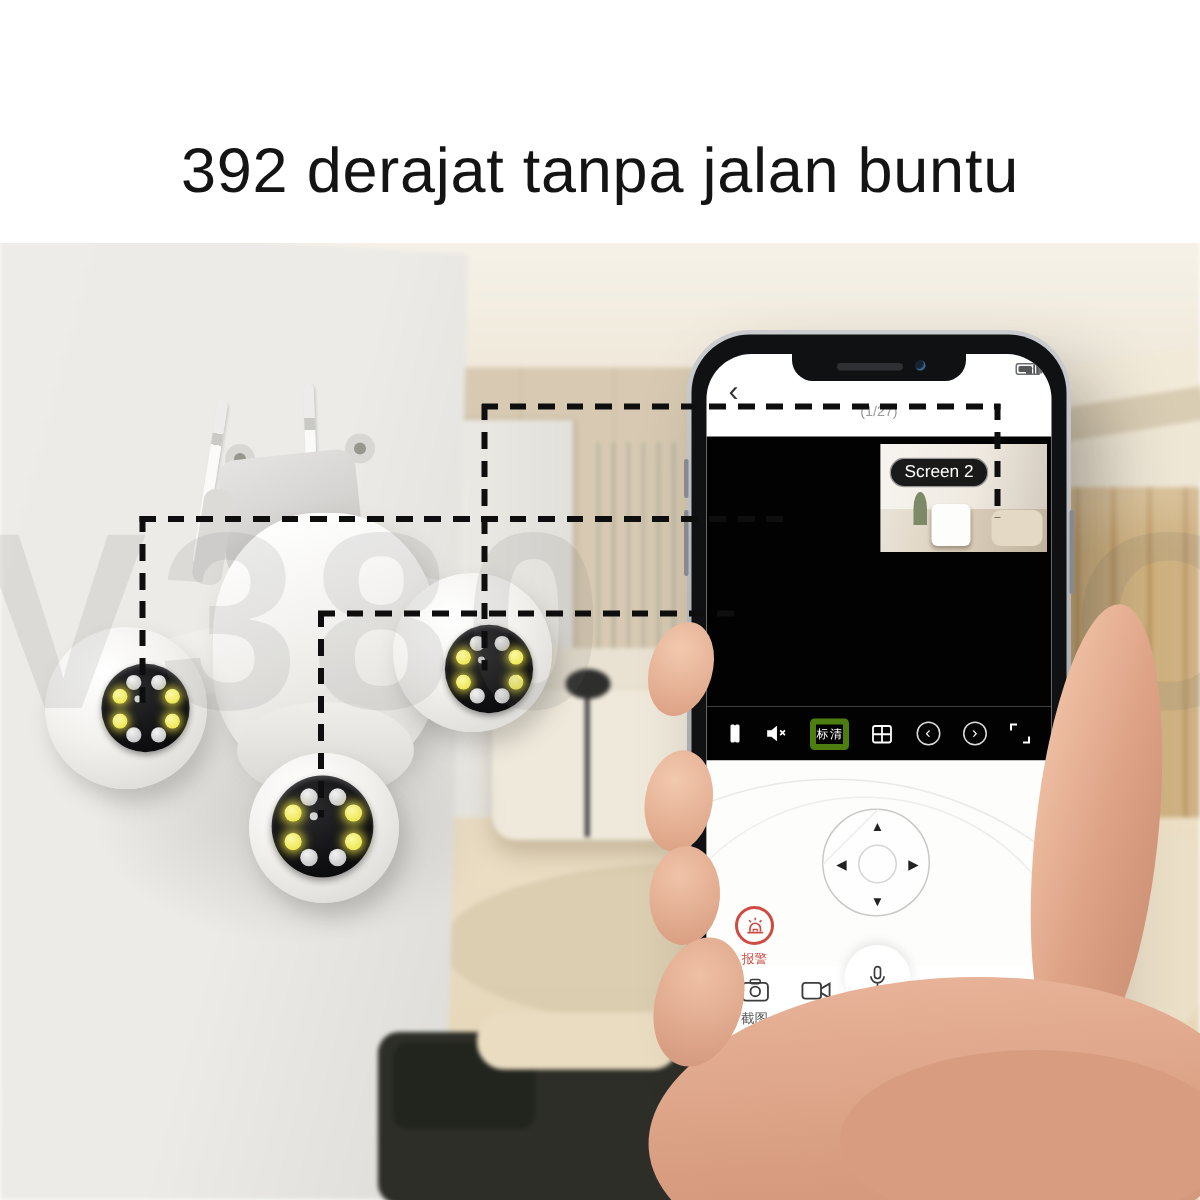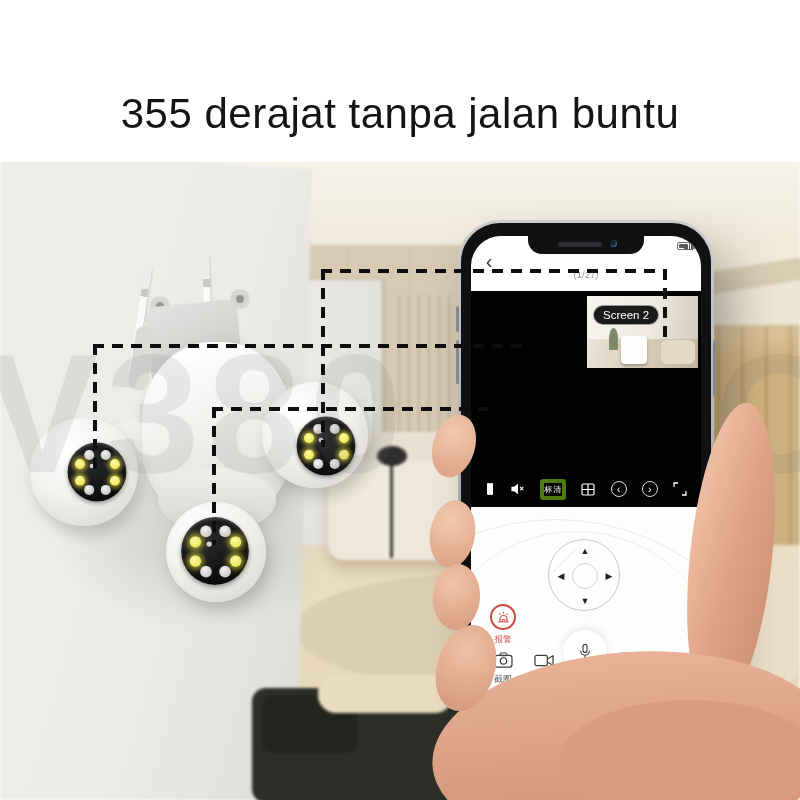--- a/index.html
+++ b/index.html
@@ -446,16 +446,16 @@
   <div class="ann hline l1h"></div>
   <div class="ann vline l1v"></div>
   <div class="ann hline l2h"></div>
   <div class="ann vline l2v"></div>
   <div class="ann hline l3h"></div>
   <div class="ann vline l3v"></div>
   <div class="ann vline l3v2"></div>
 
 
   <div class="title-band">
-    <div class="title-line title-l2">355 derajat tanpa jalan buntu</div>
+    <div class="title-line title-l2">392 derajat tanpa jalan buntu</div>
   </div>
 
 </div>
 
 </body></html>

